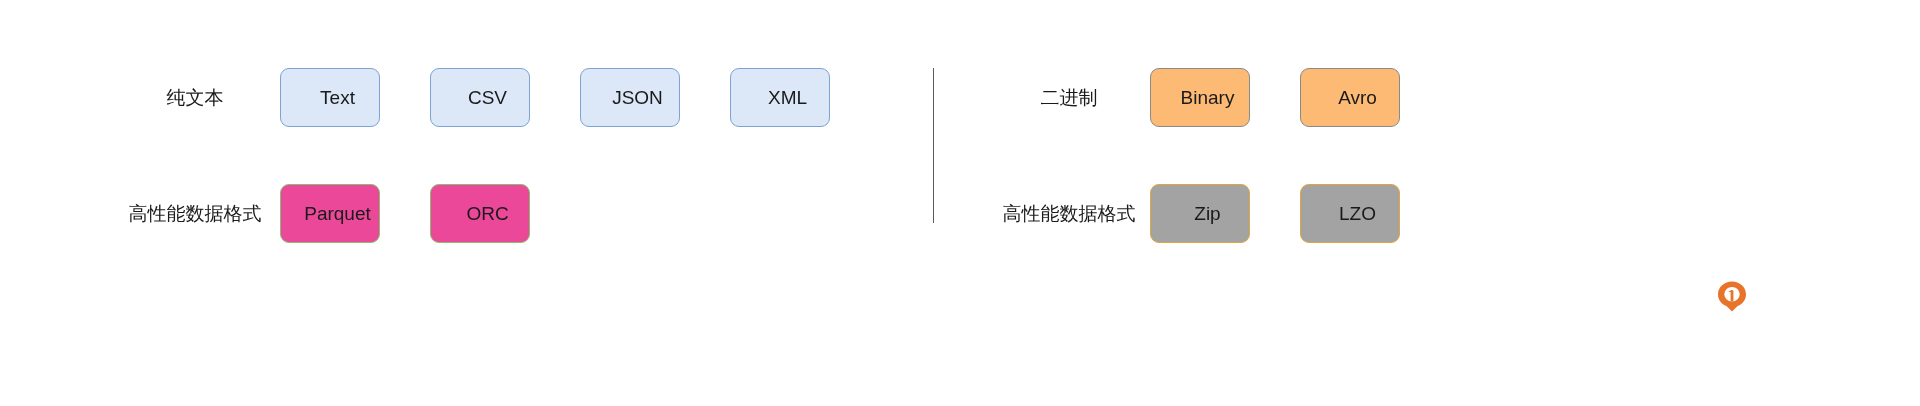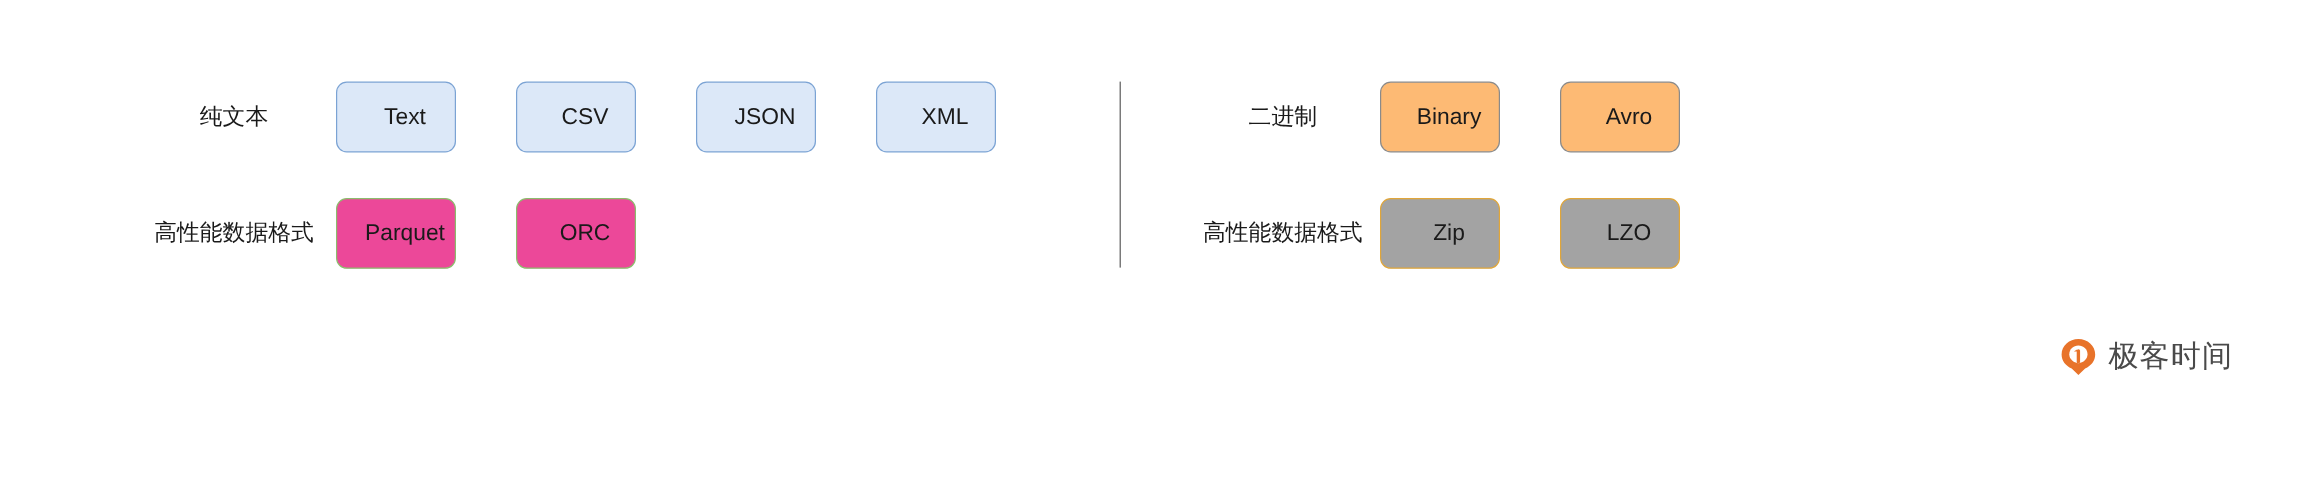--- a/index.html
+++ b/index.html
@@ -34,21 +34,21 @@
 
   
   .group {
     position: absolute;
     display: flex;
     align-items: center;
   }
   .group-left  { left: 110px; }
   .group-right { left: 988px; }
   .row-top     { top: 68px;  height: 59px; }
-  .row-bottom  { top: 165px; height: 59px; }
+  .row-bottom  { top: 184px; height: 59px; }
 
   .group-label {
     font-size: 19px;
     color: #1a1a1a;
     white-space: nowrap;
     line-height: 59px;
     text-align: center;
   }
   .label-w-left  { width: 170px; }
   .label-w-right { width: 162px; }
@@ -150,16 +150,15 @@
       <svg width="32" height="32" viewBox="0 0 32 32" aria-hidden="true">
         <path d="M16 1.6 C23.6 1.6 30 7.2 30 14.4 C30 19.6 26.6 24.0 21.6 26.0
                  L16 31.4 L10.4 26.0 C5.4 24.0 2 19.6 2 14.4 C2 7.2 8.4 1.6 16 1.6 Z" fill="#e8732a"></path>
         <path d="M16 7.0 C20.2 7.0 23.6 10.2 23.6 14.2 C23.6 18.2 20.2 21.4 16 21.4
                  C11.8 21.4 8.4 18.2 8.4 14.2 C8.4 10.2 11.8 7.0 16 7.0 Z" fill="#ffffff"></path>
         <rect x="14.6" y="10.0" width="2.8" height="11.8" rx="1.3" fill="#ffffff"></rect>
         <rect x="14.6" y="10.0" width="2.8" height="11.8" rx="1.3" fill="#e8732a"></rect>
         <path d="M14.8 10.2 L12.2 12.0 L14.8 12.0 Z" fill="#e8732a"></path>
       </svg>
     </span>
-    <span class="wm-text">极客时间</span>
   </div>
 
 </div>
 
 </body></html>

